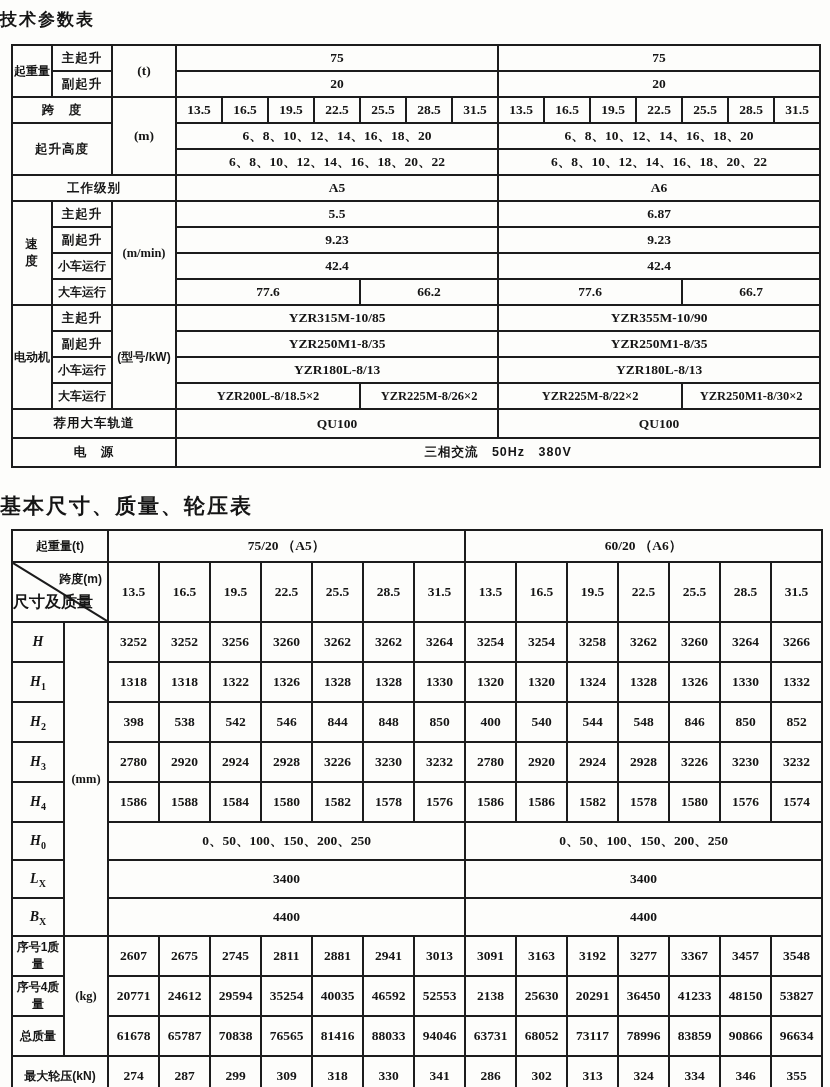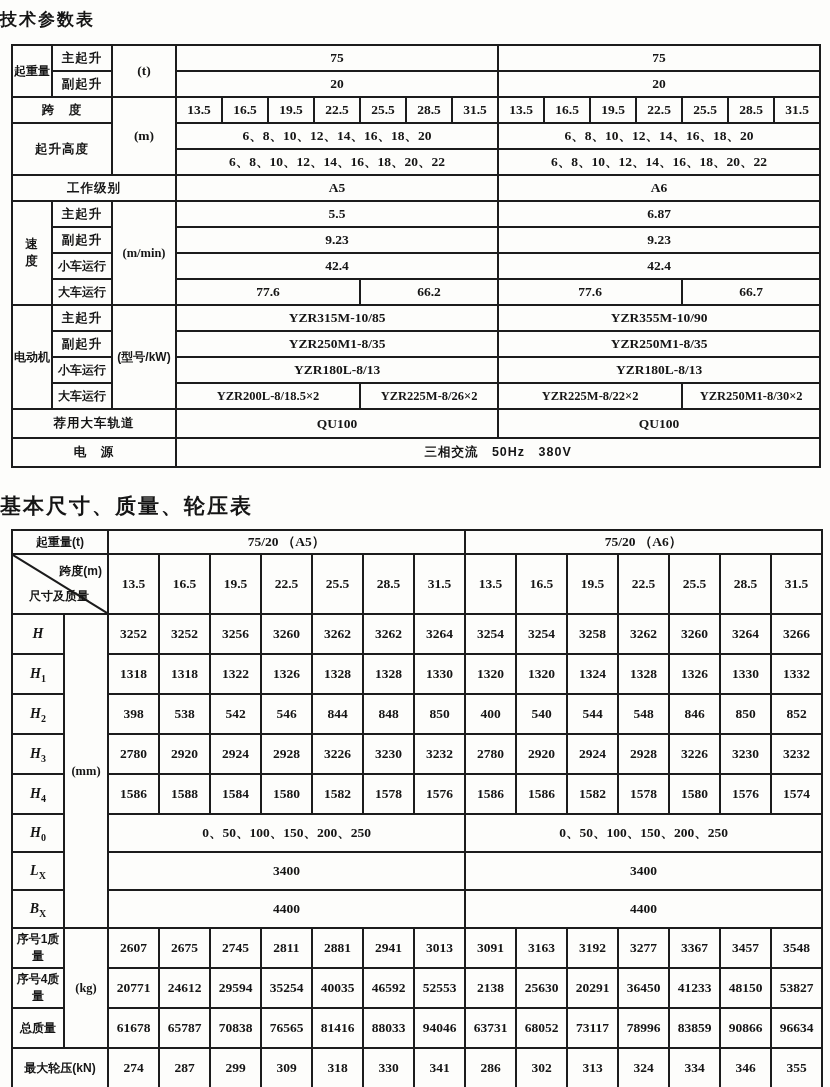--- a/index.html
+++ b/index.html
@@ -12,21 +12,21 @@
   td{border:2px solid #1c1c1c;text-align:center;vertical-align:middle;padding:0;overflow:hidden;}
   .lab{font-size:12.5px;font-weight:700;letter-spacing:1px;}
   .tight{letter-spacing:0;font-size:12px;}
   .num{font-family:"Liberation Serif",serif;font-weight:700;font-size:13.5px;letter-spacing:0;}
   .sm{font-size:12.5px;}
   .var{font-family:"Liberation Serif",serif;font-style:italic;font-weight:700;font-size:14px;}
   .var sub{font-size:10px;font-style:normal;font-family:"Liberation Serif",serif;}
   .diag{position:relative;}
   .diag svg{position:absolute;left:0;top:0;width:100%;height:100%;display:block;}
   .diag .dt{position:absolute;top:8px;right:5px;font-size:12px;font-weight:700;}
-  .diag .db{position:absolute;bottom:8px;left:16px;font-size:12px;font-weight:700;}
+  .diag .db{position:absolute;bottom:8px;left:0;font-size:16px;font-weight:700;}
   #footnote{margin:7px 0 0 5px;font-size:13px;font-weight:700;}
 </style>
 </head>
 <body>
 
 <div id="title1" class="title">技术参数表</div>
 
 <table id="table1">
   <colgroup>
     <col style="width:40px">
@@ -141,24 +141,24 @@
 
 <div id="title2" class="title">基本尺寸、质量、轮压表</div>
 
 <table id="table2">
   <colgroup>
     <col style="width:52px">
       <col style="width:44px">
     <col span="14" style="width:51px">
   </colgroup>
   <tbody>
-      <tr style="height:24px">
+      <tr style="height:32px">
     <td colspan="2" class="lab tight">起重量(t)</td>
     <td colspan="7" class="num">75/20 （A5）</td>
-    <td colspan="7" class="num">75/20 （A6）</td>
+    <td colspan="7" class="num">60/20 （A6）</td>
   </tr>
   <tr style="height:60px">
     <td colspan="2" class="diag">
       <svg viewBox="0 0 100 60" preserveAspectRatio="none">
             <line x1="0" y1="0" x2="100" y2="60" stroke="#1c1c1c" stroke-width="2" vector-effect="non-scaling-stroke"></line>
           </svg>
       <span class="dt">跨度(m)</span>
       <span class="db">尺寸及质量</span>
     </td>
     <td class="num">13.5</td>

